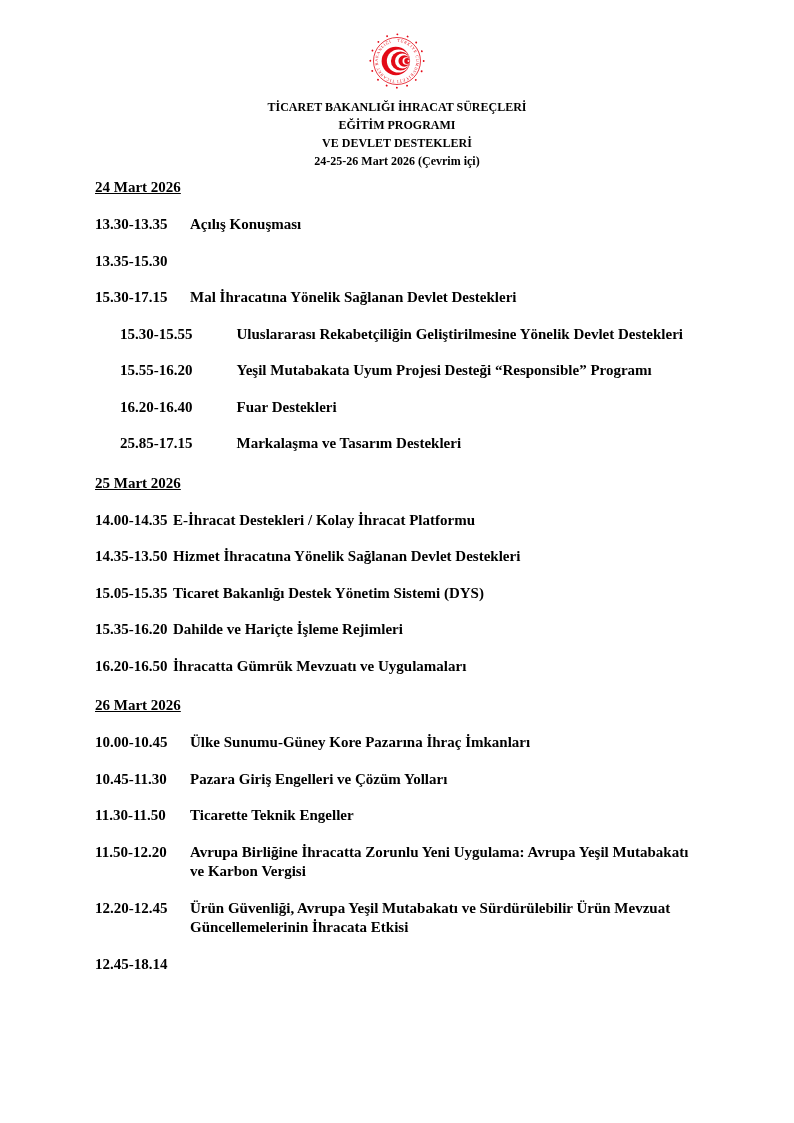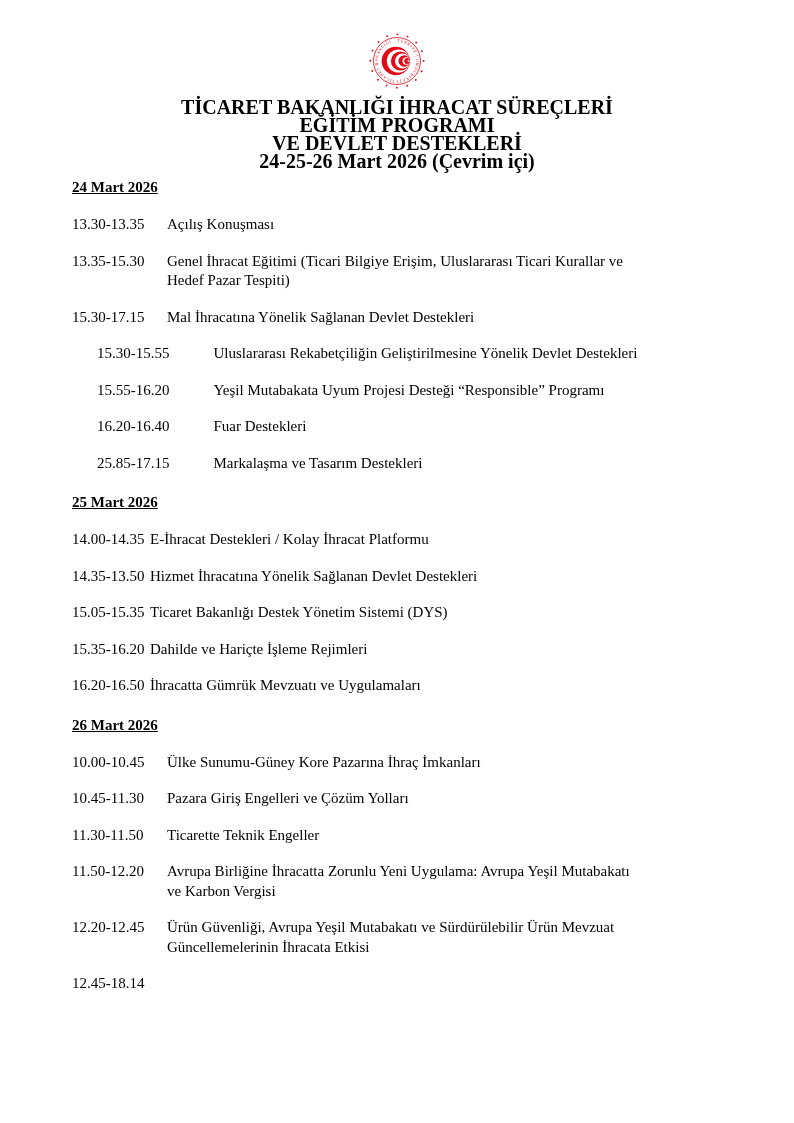--- a/index.html
+++ b/index.html
@@ -8,31 +8,31 @@
     height: 1123px;
     background: #ffffff;
     color: #000000;
     font-family: "Liberation Serif", "DejaVu Serif", serif;
     overflow: hidden;
     box-sizing: border-box;
     position: relative;
   }
   .header { padding-top: 31px; text-align: center; }
   .logo { display: block; margin: 0 auto; }
-  .title-block { margin-top: 7px; font-weight: bold; font-size: 20px; line-height: 18px; }
-  .content { padding: 8px 44px 0 72px; font-size: 15px; }
+  .title-block { margin-top: 7px; font-weight: bold; font-size: 12px; line-height: 18px; }
+  .content { padding: 8px 44px 0 95px; font-size: 15px; }
   .day-heading {
     font-size: 15px;
     font-weight: bold;
     text-decoration: underline;
     line-height: 19px;
     margin: 20px 0 18px 0;
   }
   .day-section:first-child .day-heading { margin-top: 0; }
-  .row { display: flex; margin-bottom: 17px; line-height: 19.5px; }
+  .row { display: flex; margin-bottom: 17px; line-height: 19.5px; font-weight: bold; }
   .row .time { flex: 0 0 95px; }
   .day-narrow .row .time { flex: 0 0 78px; }
   .row .desc { flex: 1; white-space: pre-wrap; }
   .row.sub { display: block; margin-left: 25px; }
   .row.sub .time { display: inline; margin-right: 4px; }
   .row.sub .desc { display: inline; white-space: pre-wrap; margin-left: 40px; }
 </style>
 </head>
 <body>
 
@@ -74,22 +74,20 @@
 
     <div class="day-section">
       <h2 class="day-heading">24 Mart 2026</h2>
 
       <div class="row">
         <span class="time">13.30-13.35</span>
         <span class="desc">Açılış Konuşması</span>
       </div>
       <div class="row">
         <span class="time">13.35-15.30</span>
-        <span class="desc">Genel İhracat Eğitimi (Ticari Bilgiye Erişim, Uluslararası Ticari Kurallar ve
-Hedef Pazar Tespiti)</span>
       </div>
       <div class="row">
         <span class="time">15.30-17.15</span>
         <span class="desc">Mal İhracatına Yönelik Sağlanan Devlet Destekleri</span>
       </div>
       <div class="row sub">
         <span class="time">15.30-15.55</span><span class="desc">Uluslararası Rekabetçiliğin Geliştirilmesine Yönelik Devlet Destekleri</span>
       </div>
       <div class="row sub">
         <span class="time">15.55-16.20</span><span class="desc">Yeşil Mutabakata Uyum Projesi Desteği “Responsible” Programı</span>

